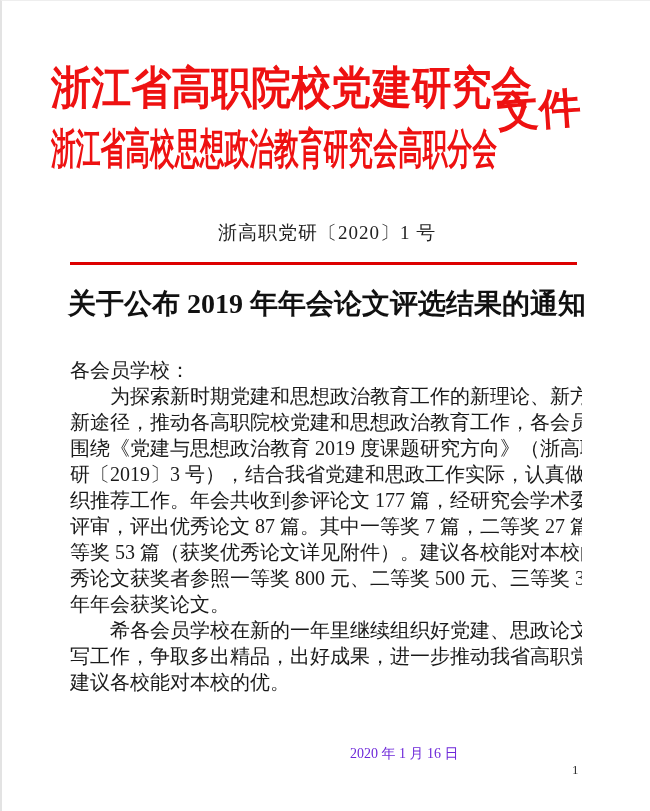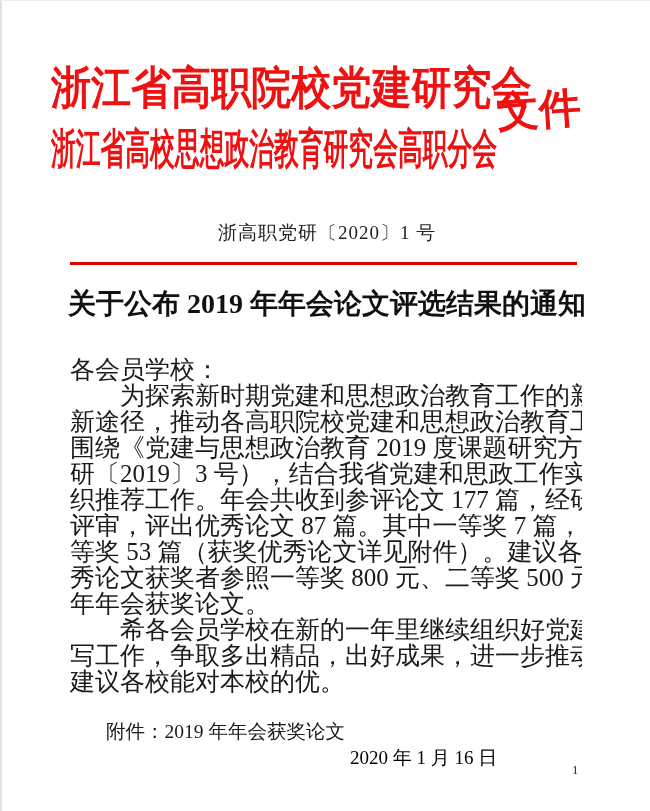--- a/index.html
+++ b/index.html
@@ -46,37 +46,37 @@
   }
   
   .doc-title{
     position:absolute;left:0;top:284px;width:650px;
     text-align:center;font-size:28px;font-weight:bold;color:#111;
     white-space:nowrap;
   }
   
   .body-block{
     position:absolute;left:68px;top:356px;width:512px;
-    font-size:25px;line-height:26px;color:#1a1a1a;
+    font-size:20px;line-height:26px;color:#1a1a1a;
   }
   .body-line{
     height:26px;overflow:hidden;
     text-align:justify;text-align-last:justify;
     white-space:nowrap;
   }
   .body-line.flush{text-align-last:left;}
   .body-line.indent{padding-left:2em;}
   
   .attachment{
     position:absolute;left:104px;top:717px;
     font-size:19.5px;color:#1a1a1a;white-space:nowrap;
   }
   .doc-date{
     position:absolute;left:348px;top:744px;
-    font-size:19px;color:#000000;white-space:nowrap;
+    font-size:14px;color:#6d28d9;white-space:nowrap;
   }
   .page-number{
     position:absolute;left:570px;top:761px;
     font-size:13px;color:#333;
   }
 </style>
 </head>
 <body>
 
 <div class="page">
@@ -102,19 +102,18 @@
       <div class="body-line">织推荐工作。年会共收到参评论文 177 篇，经研究会学术委员会</div>
       <div class="body-line">评审，评出优秀论文 87 篇。其中一等奖 7 篇，二等奖 27 篇，三</div>
       <div class="body-line">等奖 53 篇（获奖优秀论文详见附件）。建议各校能对本校的优</div>
       <div class="body-line">秀论文获奖者参照一等奖 800 元、二等奖 500 元、三等奖 300 元</div>
       <div class="body-line flush">年年会获奖论文。</div>
       <div class="body-line indent">希各会员学校在新的一年里继续组织好党建、思政论文的撰</div>
       <div class="body-line">写工作，争取多出精品，出好成果，进一步推动我省高职党建和</div>
       <div class="body-line flush">建议各校能对本校的优。</div>
     </div>
 
-  <div class="attachment">附件：2019 年年会获奖论文</div>
 
   <div class="doc-date">2020 年 1 月 16 日</div>
 
   <div class="page-number">1</div>
 
 </div>
 
 </body></html>

